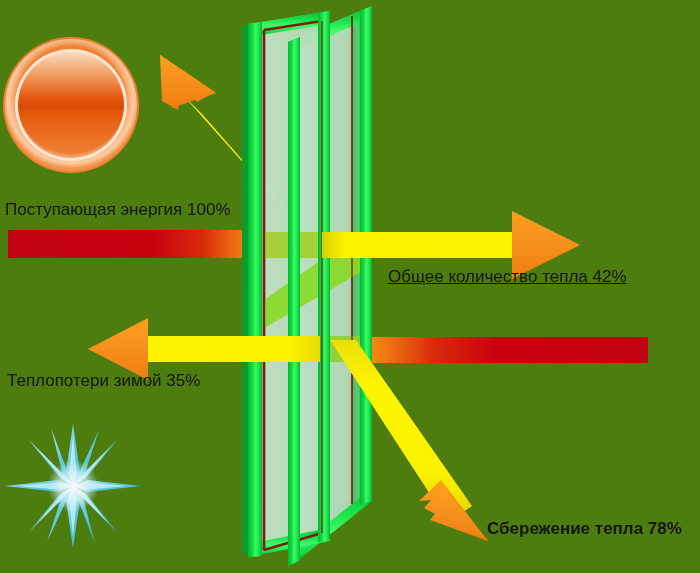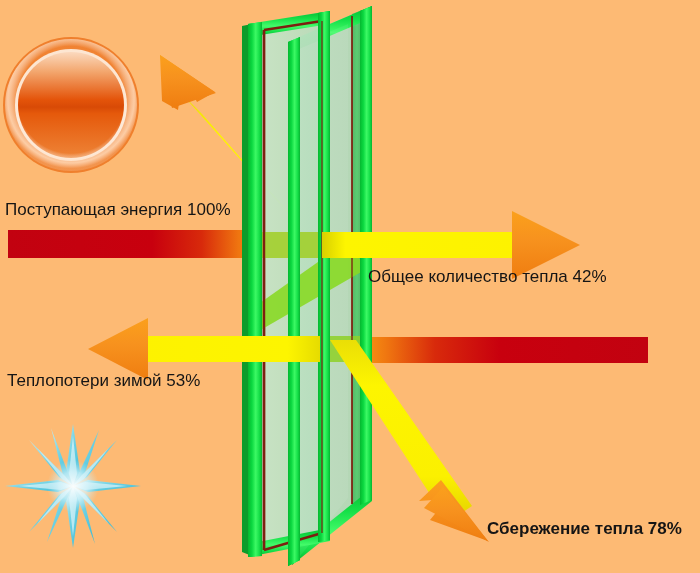--- a/index.html
+++ b/index.html
@@ -4,42 +4,42 @@
 <style>
   html, body {
     margin: 0;
     padding: 0;
     background: #ffffff;
   }
   #stage {
     position: relative;
     width: 700px;
     height: 573px;
-    background: #fdba74;
+    background: #4d7c0f;
     overflow: hidden;
     font-family: "Liberation Sans", "DejaVu Sans", sans-serif;
   }
   #scene {
     position: absolute;
     left: 0;
     top: 0;
     width: 700px;
     height: 573px;
   }
   .label {
     position: absolute;
     color: #151515;
     font-family: "Liberation Sans", "DejaVu Sans", sans-serif;
     font-size: 17px;
     line-height: 20px;
     white-space: nowrap;
     letter-spacing: 0px;
   }
   #label-incoming   { left: 5px;   top: 200px; }
-  #label-total-heat { left: 368px; top: 267px; }
+  #label-total-heat { left: 388px; top: 267px; text-decoration: underline; }
   #label-heatloss   { left: 7px;   top: 371px; }
   #label-savings    { left: 487px; top: 519px; font-weight: bold; }
 </style>
 </head>
 <body>
 
 <div id="stage">
 
   <svg id="scene" viewBox="0 0 700 573">
     <defs>
@@ -293,17 +293,17 @@
         <polygon points="36,38 8,10 0,0 11,7"></polygon>
       </g>
       <circle cx="0" cy="0" r="26" fill="url(#gFlakeCore)"></circle>
     </g>
   </svg>
 
   <div class="label" id="label-incoming">Поступающая энергия 100%</div>
 
   <div class="label" id="label-total-heat">Общее количество тепла 42%</div>
 
-  <div class="label" id="label-heatloss">Теплопотери зимой 53%</div>
+  <div class="label" id="label-heatloss">Теплопотери зимой 35%</div>
 
   <div class="label" id="label-savings">Сбережение тепла 78%</div>
 
 </div>
 
 </body></html>

